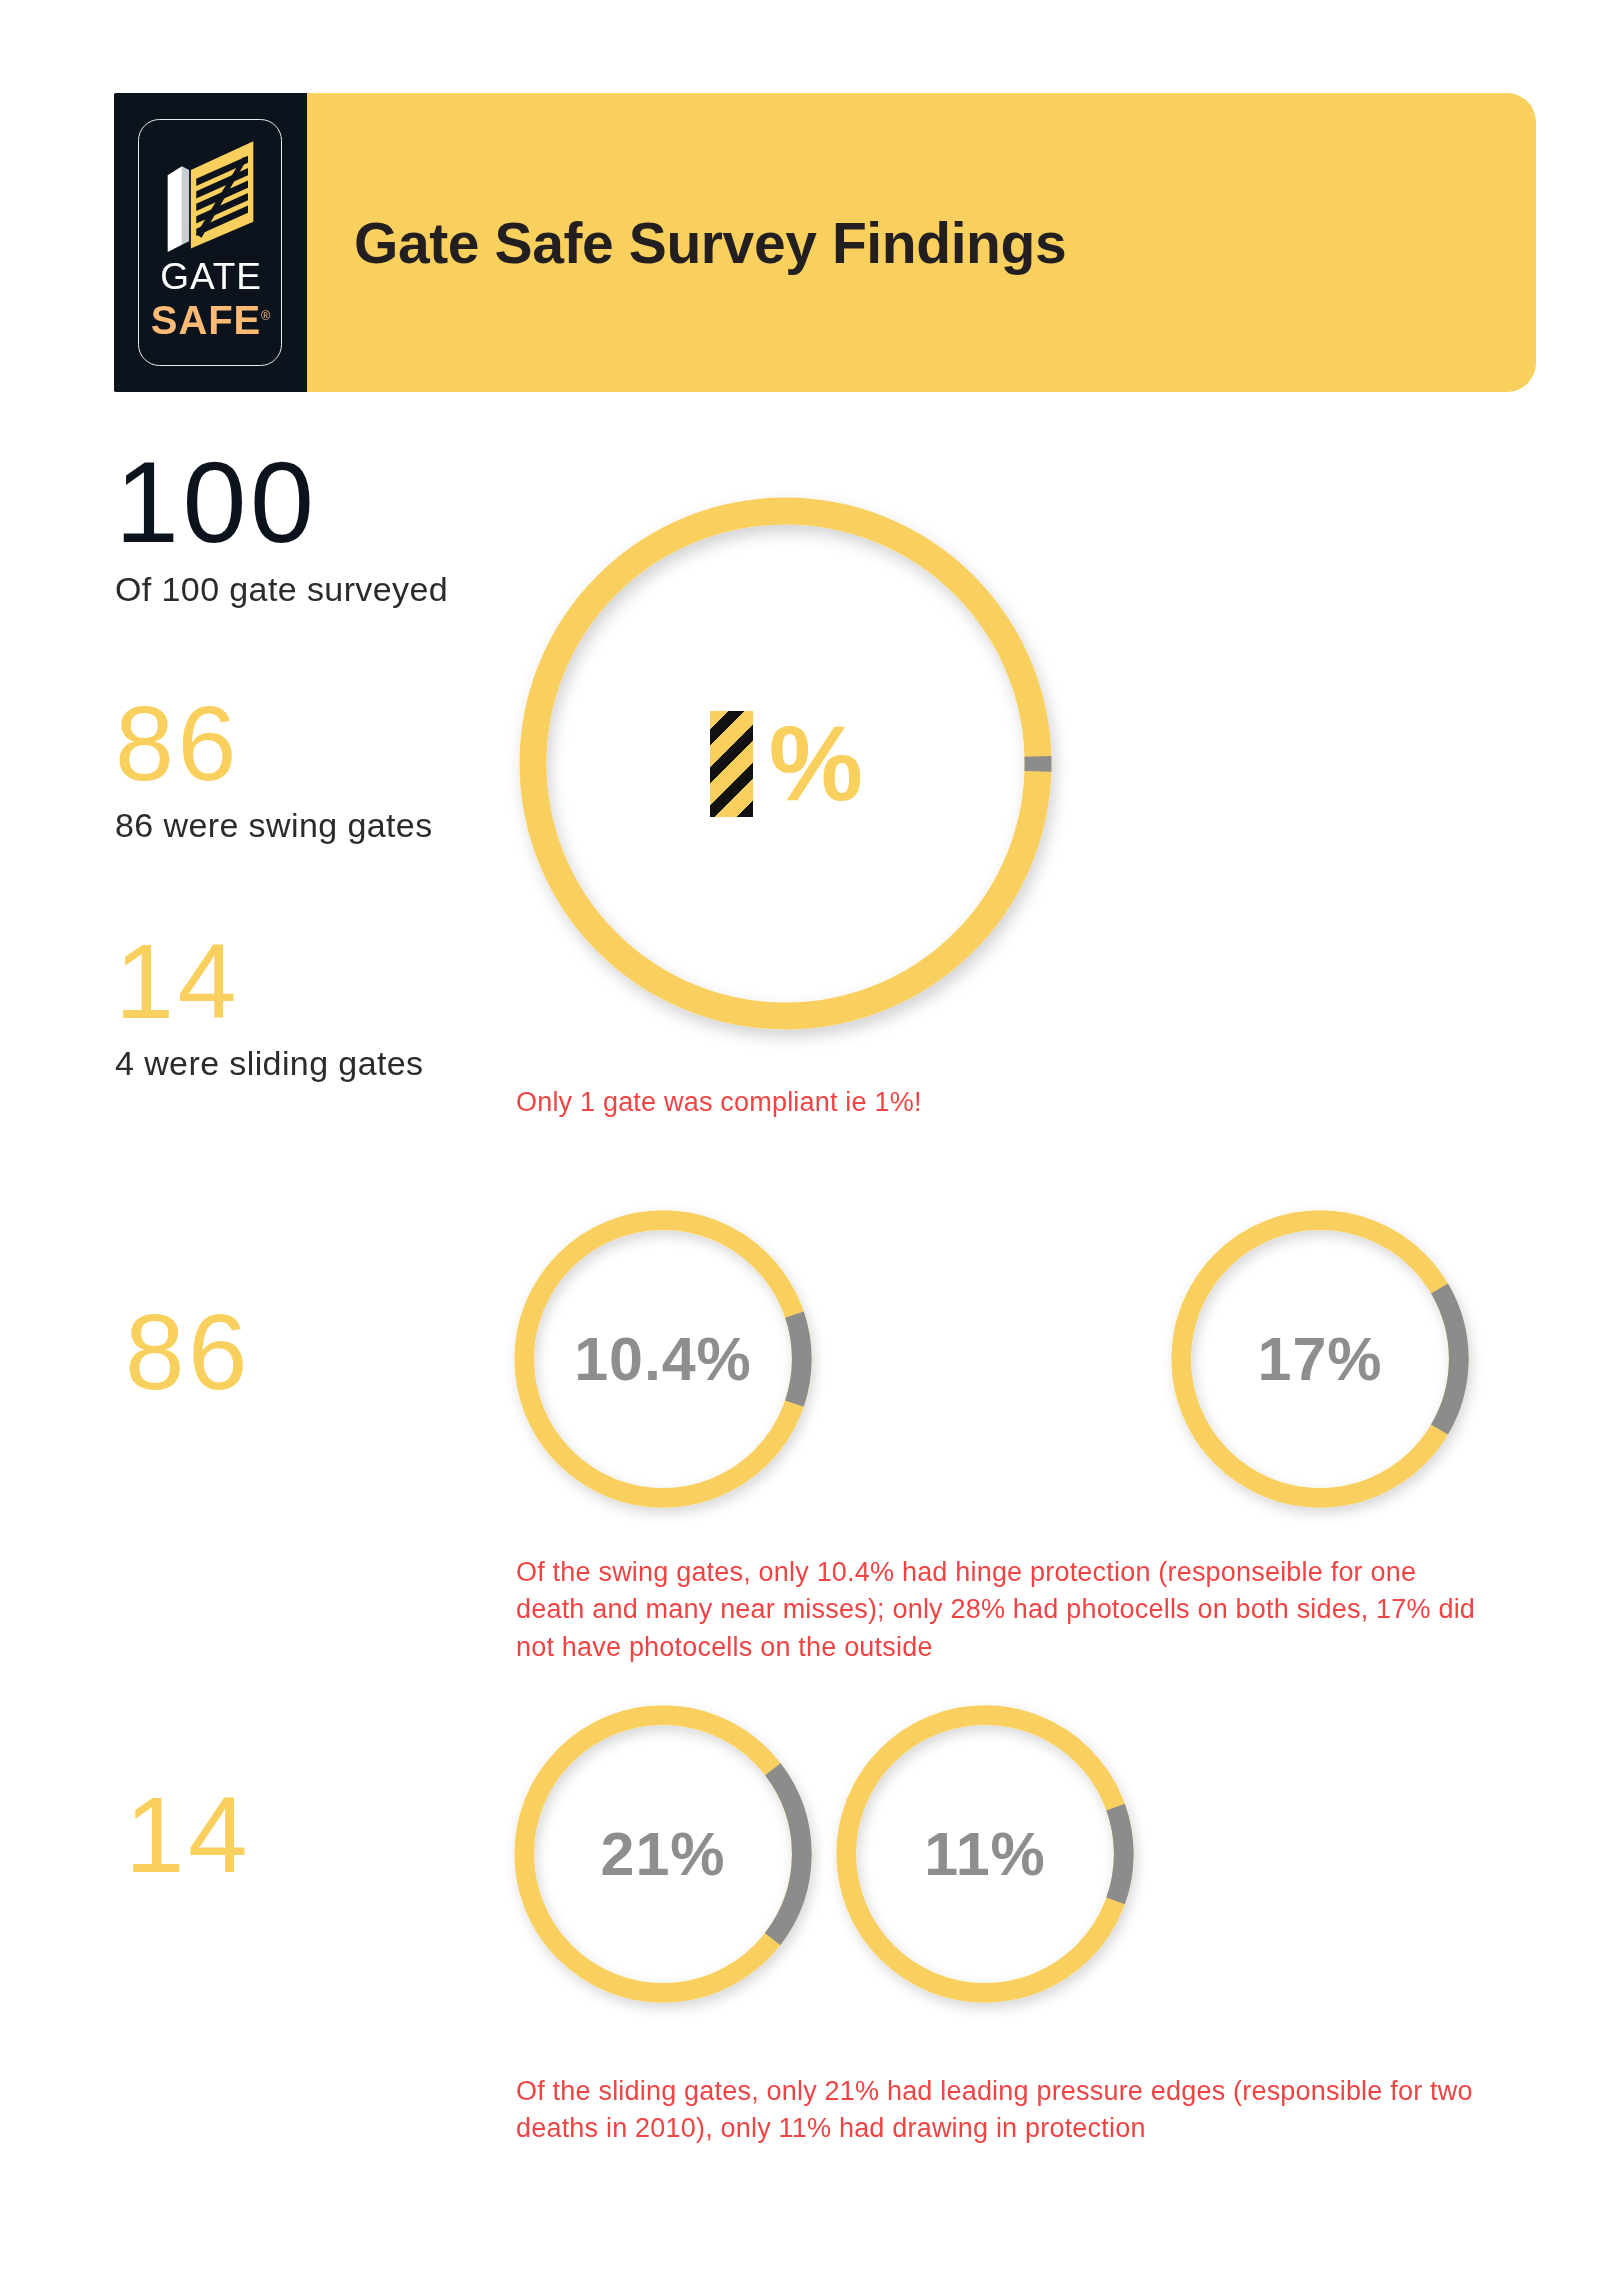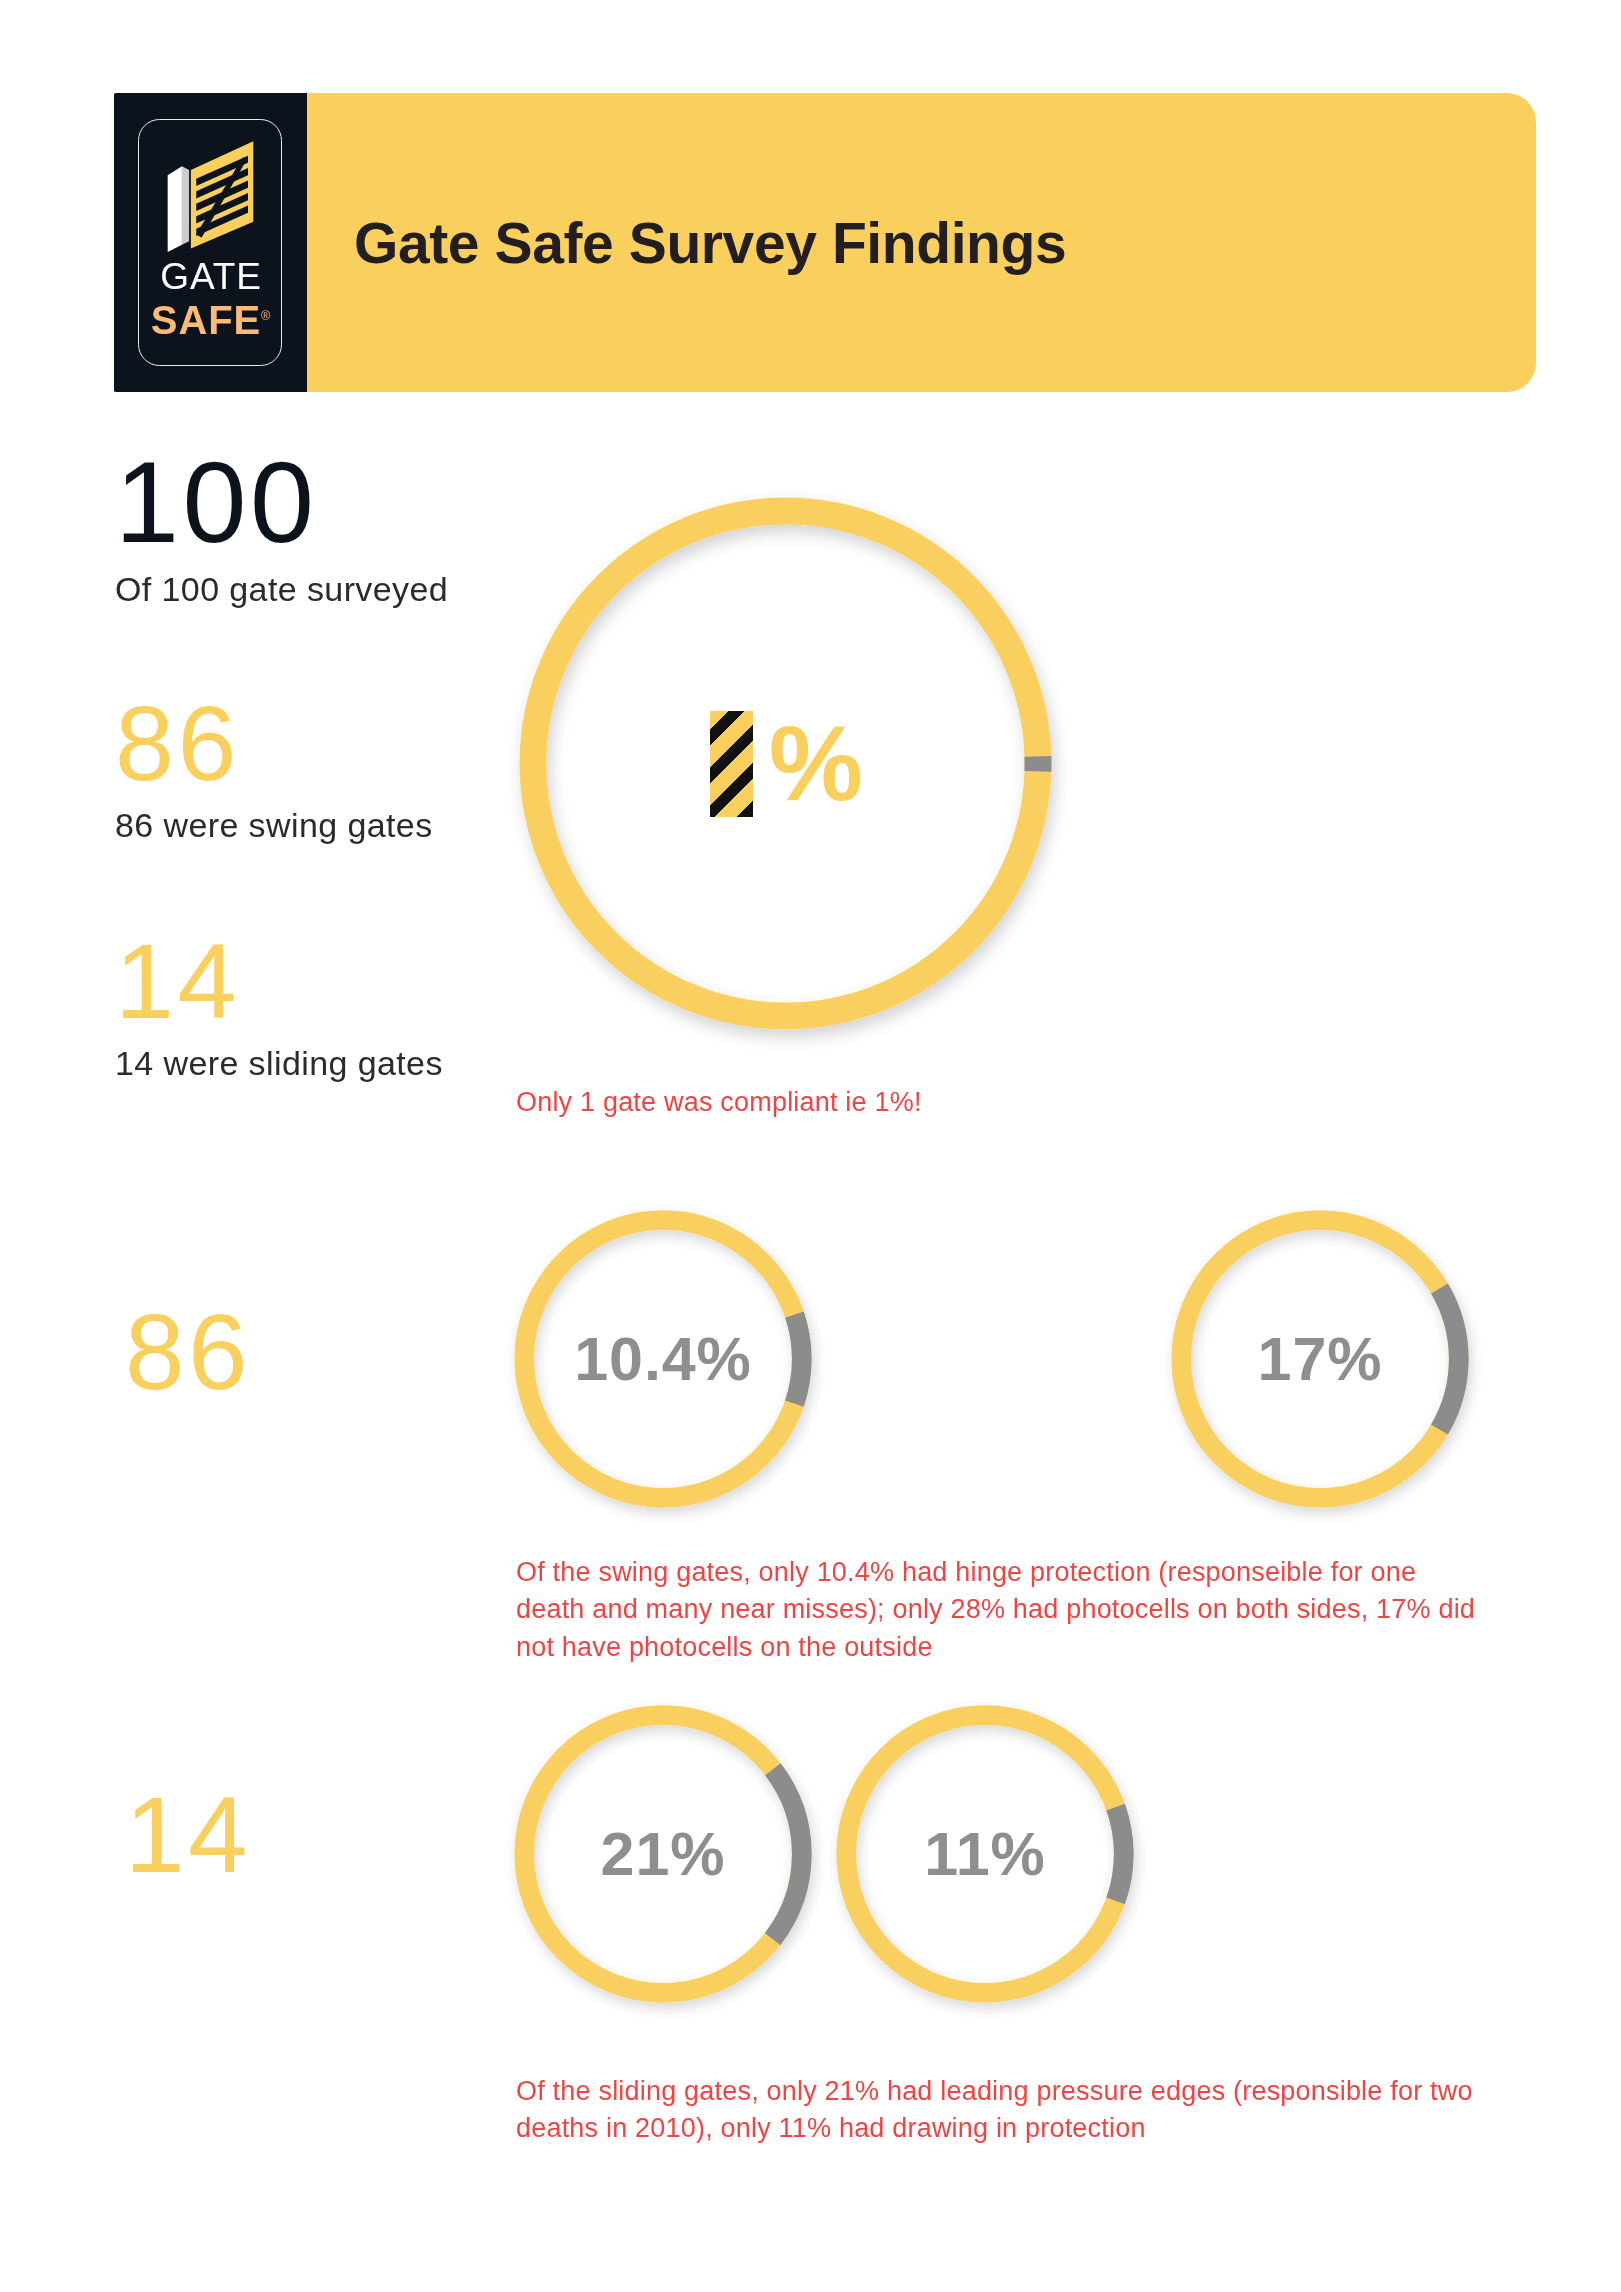--- a/index.html
+++ b/index.html
@@ -249,21 +249,21 @@
     <div class="stat-label">Of 100 gate surveyed</div>
   </div>
 
   <div class="stat stat-86a">
     <div class="stat-num yellow">86</div>
     <div class="stat-label">86 were swing gates</div>
   </div>
 
   <div class="stat stat-14a">
     <div class="stat-num yellow">14</div>
-    <div class="stat-label">14 were sliding gates</div>
+    <div class="stat-label">4 were sliding gates</div>
   </div>
 
   <div class="marker marker-86">86</div>
   <div class="marker marker-14">14</div>
 
   <div class="donut big-donut">
     <svg width="557" height="557" viewBox="0 0 622 622">
       <defs>
         <filter id="shadowBig" x="-25%" y="-25%" width="150%" height="150%">
           <feDropShadow dx="4" dy="8" stdDeviation="9" flood-color="#000000" flood-opacity="0.18"></feDropShadow>

